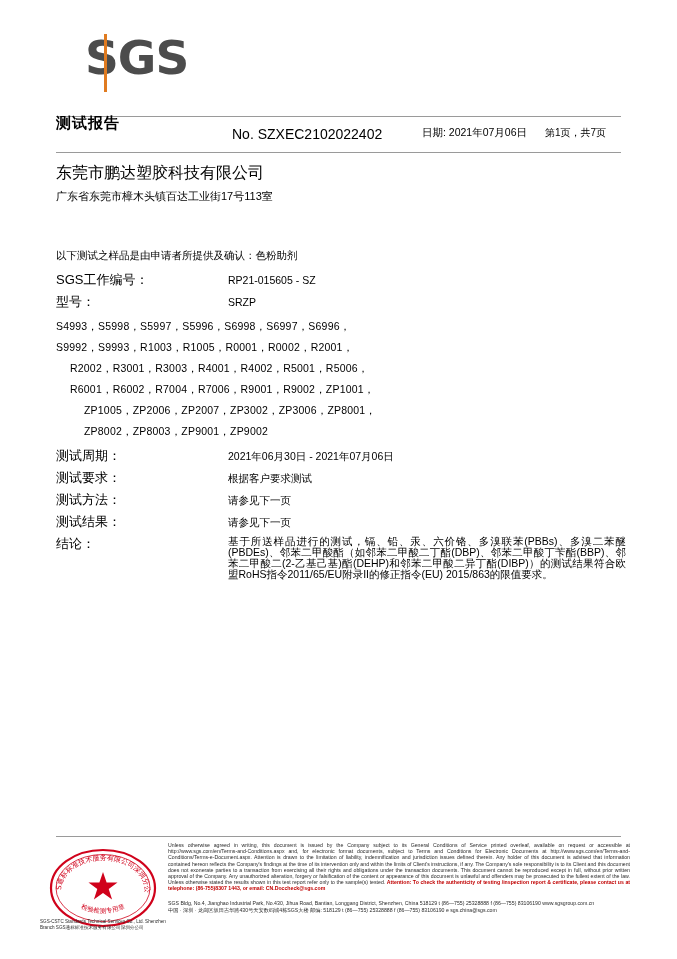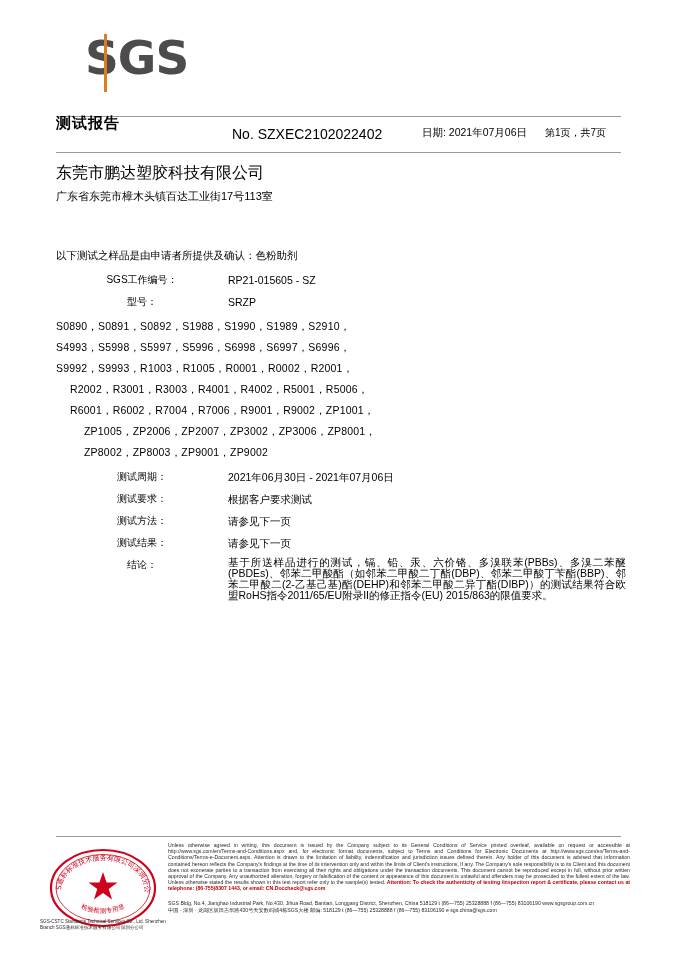--- a/index.html
+++ b/index.html
@@ -114,23 +114,22 @@
     width: 570px;
   }
   .field-row {
     display: flex;
     align-items: flex-start;
     margin-bottom: 6px;
   }
   .field-label {
     width: 172px;
     flex: 0 0 172px;
-    font-size: 10px;
+    font-size: 13px;
     line-height: 16px;
-    text-align: center;
   }
   .field-value {
     flex: 1;
     font-size: 10.5px;
     line-height: 16px;
   }
 
   
   .ref-lines {
     font-size: 10.5px;
@@ -238,21 +237,20 @@
       <div class="field-value">RP21-015605 - SZ</div>
     </div>
 
     <div class="field-row">
       <div class="field-label">型号：</div>
       <div class="field-value">SRZP</div>
     </div>
 
     <div class="field-row">
       <div class="field-value ref-lines">
-        <div class="indent1">S0890，S0891，S0892，S1988，S1990，S1989，S2910，</div>
         <div class="indent1">S4993，S5998，S5997，S5996，S6998，S6997，S6996，</div>
         <div class="indent1">S9992，S9993，R1003，R1005，R0001，R0002，R2001，</div>
         <div class="indent2">R2002，R3001，R3003，R4001，R4002，R5001，R5006，</div>
         <div class="indent2">R6001，R6002，R7004，R7006，R9001，R9002，ZP1001，</div>
         <div class="indent3">ZP1005，ZP2006，ZP2007，ZP3002，ZP3006，ZP8001，</div>
         <div class="indent3">ZP8002，ZP8003，ZP9001，ZP9002</div>
       </div>
     </div>
 
 

